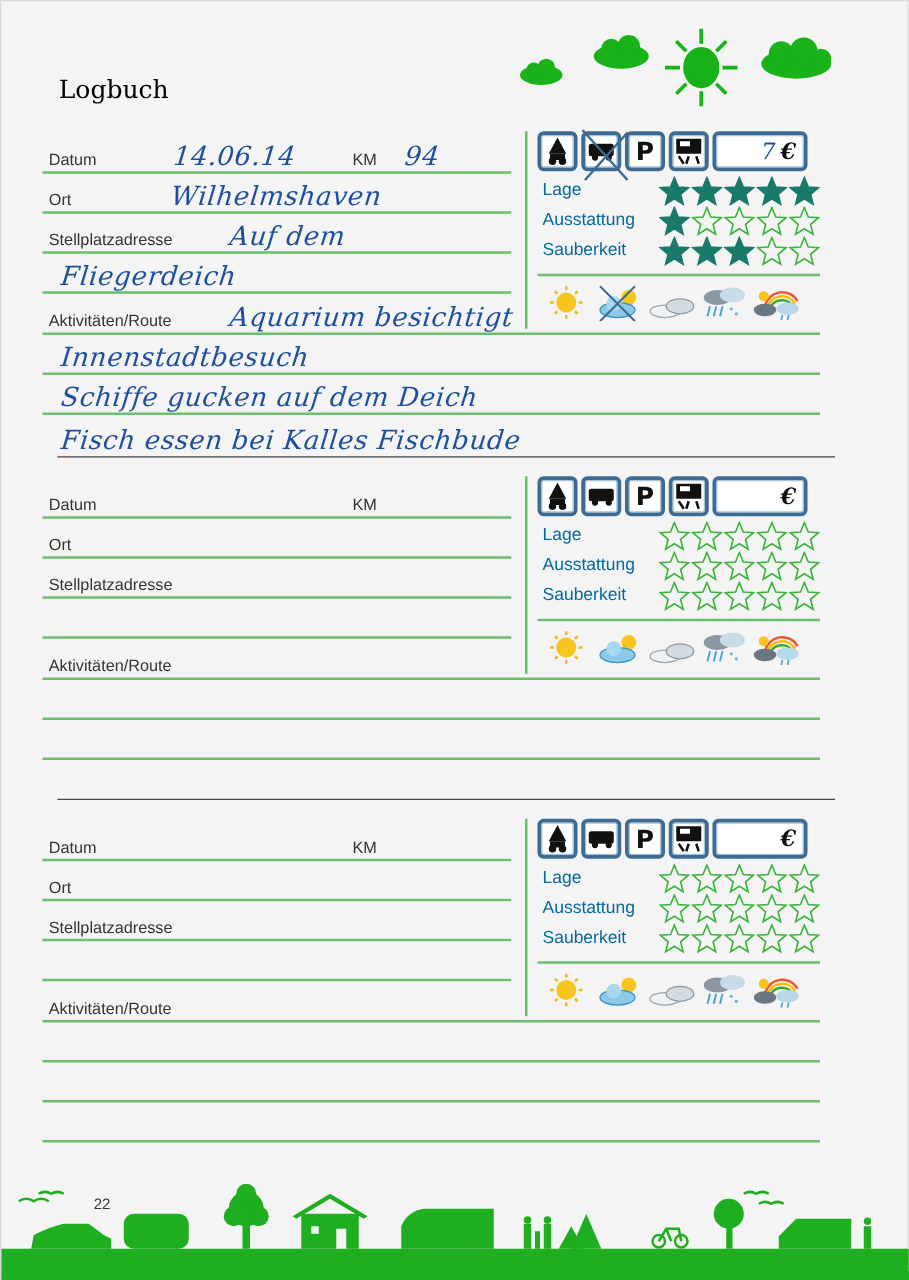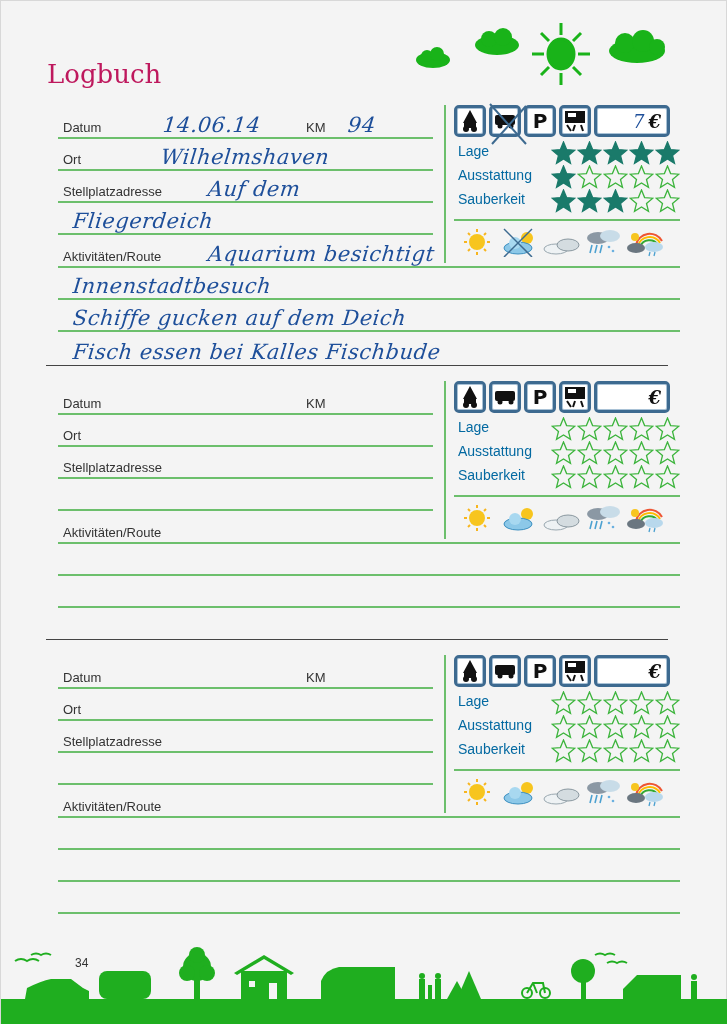--- a/index.html
+++ b/index.html
@@ -1,22 +1,22 @@
 <!DOCTYPE html>
 <html><head>
 <meta charset="utf-8">
 <style>
   * { box-sizing: border-box; margin: 0; padding: 0; }
   html, body { width: 727px; height: 1024px; overflow: hidden; }
   body { background: #f4f4f4; font-family: "DejaVu Sans", sans-serif; position: relative; }
   .page { position: absolute; left: 0; top: 0; width: 727px; height: 1024px; border: 1px solid #d8d8d8; }
-  .title { position: absolute; left: 46px; top: 58px; font-family: "DejaVu Serif", serif; font-size: 26px; color: #be185d; }
+  .title { position: absolute; left: 46px; top: 58px; font-family: "DejaVu Serif", serif; font-size: 20px; color: #000000; }
   .sky { position: absolute; left: 410px; top: 18px; width: 260px; height: 70px; }
 
-  .entry { position: absolute; left: 57px; width: 622px; }
+  .entry { position: absolute; left: 33px; width: 622px; }
   .row { position: absolute; left: 0; width: 375px; height: 32px; border-bottom: 2px solid #6cbf6c; }
   .row.full { width: 622px; }
   .label { position: absolute; left: 5px; bottom: 2px; font-size: 13px; color: #333; font-family: "Liberation Sans", sans-serif; }
   .hand { position: absolute; bottom: 0px; font-family: "DejaVu Serif", serif; font-style: italic; font-size: 21px; color: #1e4f9a; letter-spacing: 0.5px; white-space: nowrap; transform: skewX(-6deg); }
   .km-label { position: absolute; left: 248px; bottom: 2px; font-size: 13px; color: #333; font-family: "Liberation Sans", sans-serif; }
 
   .vdiv { position: absolute; left: 386px; width: 2px; background: #6cbf6c; }
   .panel { position: absolute; left: 396px; width: 226px; }
   .icons { position: absolute; top: 0; left: 0; height: 32px; display: flex; gap: 3px; }
   .ibox { width: 32px; height: 32px; border: 3px solid #3d6a90; border-radius: 5px; background: #fff; display: flex; align-items: center; justify-content: center; position: relative; box-shadow: inset 0 0 0 1px #a9c2d6; }
@@ -677,14 +677,14 @@
         </g>
       <g>
           <path d="M622 58 L622 48 L636 34 L680 34 L680 58 Z"></path>
         </g>
       <g>
           <rect x="690" y="40" width="6" height="18"></rect>
           <circle cx="693" cy="36" r="3"></circle>
         </g>
     </g>
   </svg>
-  <div class="pagenum">34</div>
+  <div class="pagenum">22</div>
 </div>
 
 </body></html>

